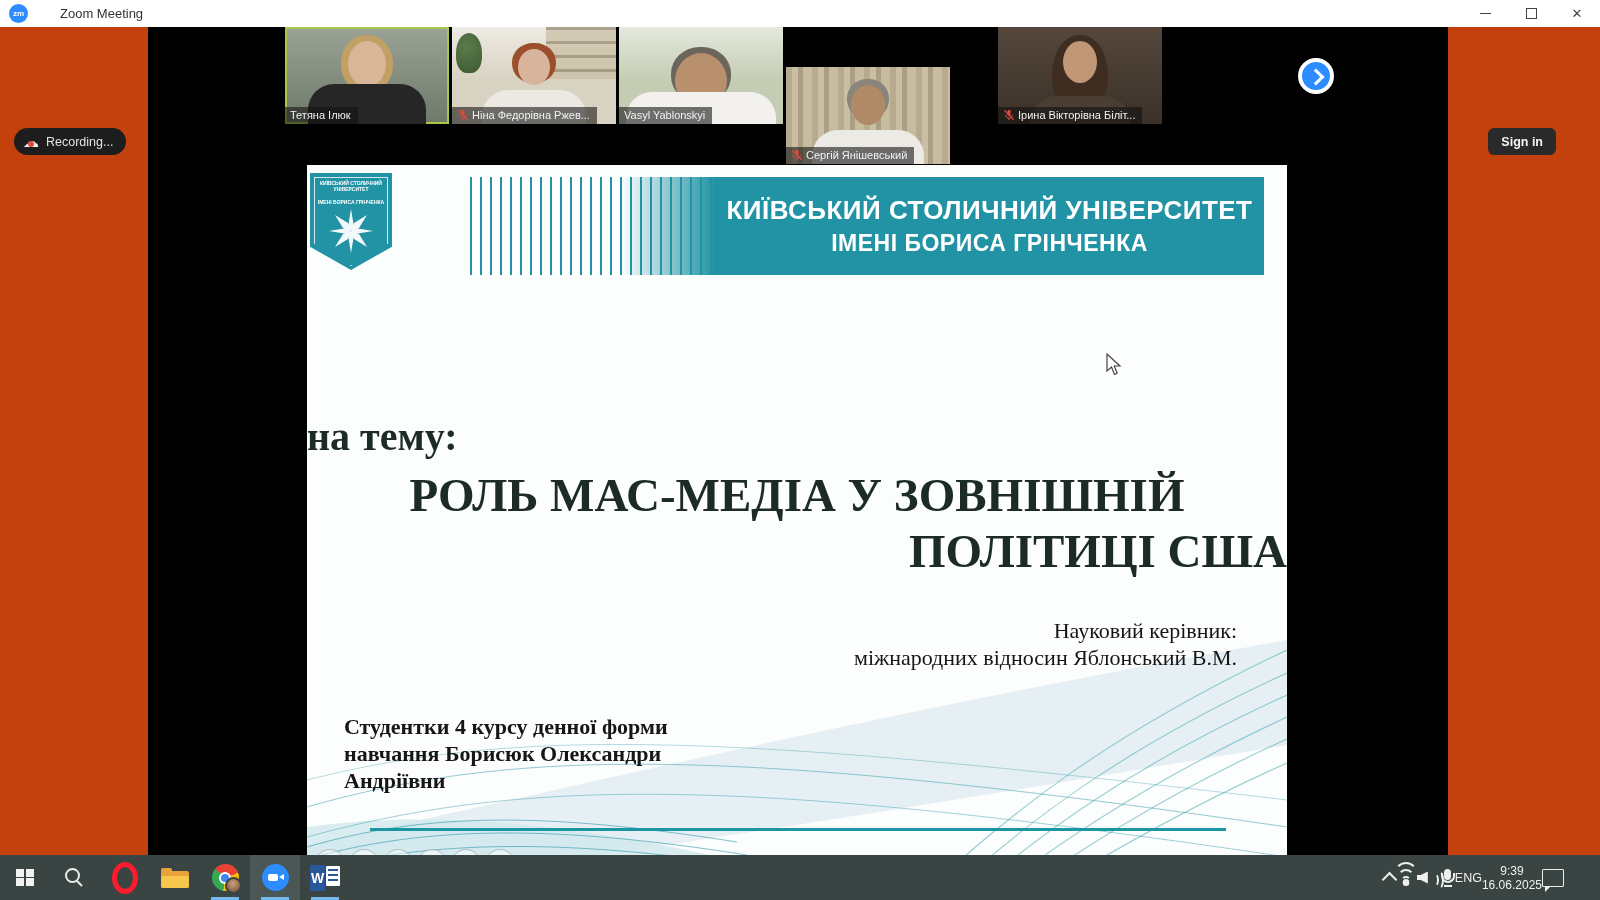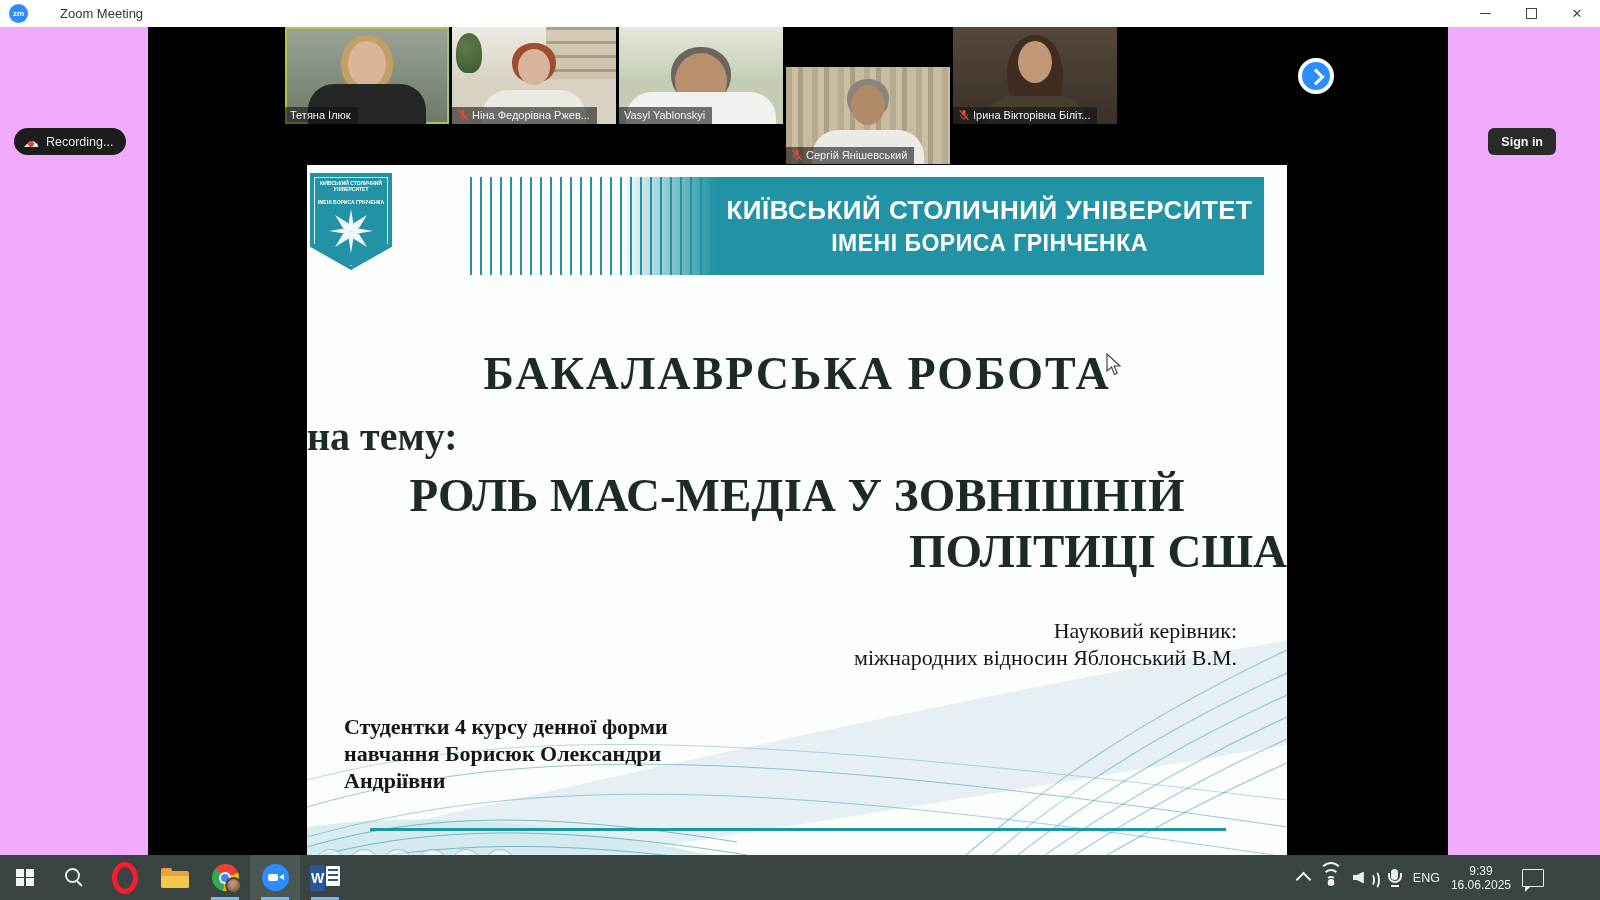--- a/index.html
+++ b/index.html
@@ -13,21 +13,21 @@
             display:flex;align-items:center;justify-content:center;}
   .tb-title{position:absolute;left:40px;top:0;height:20px;line-height:27px;font-size:13px;color:#333;margin-left:20px;}
   .win-btns{position:absolute;right:0;top:0;height:27px;display:flex;}
   .win-btn{width:46px;height:27px;display:flex;align-items:center;justify-content:center;}
   .g-min{width:11px;border-bottom:1.6px solid #444;}
   .g-restore{position:relative;width:9px;height:9px;border:1.4px solid #444;background:#fff;}
   .g-restore:before{content:"";position:absolute;left:2px;top:-4px;width:9px;height:9px;border:1.4px solid #444;z-index:-1;}
   .g-close{font-size:13px;color:#444;line-height:1;}
 
   
-  .content{position:absolute;left:0;top:27px;width:1600px;height:828px;background:#f0abfc;}
+  .content{position:absolute;left:0;top:27px;width:1600px;height:828px;background:#c2410c;}
   .shared{position:absolute;left:148px;top:0;width:1300px;height:828px;background:#000;}
 
   
   .strip{position:absolute;left:285px;top:0;display:flex;gap:3px;z-index:6;}
   .tile{position:relative;width:164px;height:97px;overflow:hidden;background:#555;}
   .tile.active{box-shadow:inset 0 0 0 2px #a6c846;}
   .head{position:absolute;left:50%;transform:translateX(-50%);border-radius:50%;}
   .hair{position:absolute;left:50%;transform:translateX(-50%);border-radius:48%;}
   .torso{position:absolute;left:50%;transform:translateX(-50%);border-radius:26px 26px 0 0;}
   .name-tag{position:absolute;left:0;bottom:0;display:flex;align-items:center;gap:3px;
@@ -54,21 +54,21 @@
   .t3 .head{top:14px;width:36px;height:44px;background:#cfa58d;}
   .t3 .torso{bottom:-8px;width:110px;height:40px;background:#221c1c;}
   .t4{background:#c4cdb4;}
   .t4 .hair{top:20px;width:60px;height:56px;background:#6b655c;}
   .t4 .head{top:26px;width:52px;height:56px;background:#b9906d;}
   .t4 .torso{bottom:-10px;width:150px;height:42px;background:#f2f1ee;}
   .t5{background:#cfc5ab;margin-top:40px;}
   .t5 .hair{top:12px;width:42px;height:40px;background:#8a857c;}
   .t5 .head{top:18px;width:34px;height:40px;background:#b08a66;}
   .t5 .torso{bottom:-8px;width:112px;height:42px;background:#eceae4;}
-  .t6{background:linear-gradient(180deg,#55473c,#3a3128);}
+  .t6{background:linear-gradient(180deg,#55473c,#3a3128);margin-left:45px;}
   .t6 .hair{top:8px;width:56px;height:82px;background:#3f2d22;}
   .t6 .head{top:14px;width:34px;height:42px;background:#c09878;}
   .t6 .torso{bottom:-8px;width:100px;height:36px;background:#4a3e33;}
 
   .next-btn{position:absolute;left:1298px;top:31px;width:28px;height:28px;border-radius:50%;
             background:#2d8cff;border:4px solid #fff;z-index:7;}
   .next-chevron{position:absolute;left:8px;top:9px;width:9px;height:9px;
             border-top:3px solid #fff;border-right:3px solid #fff;transform:rotate(45deg);}
 
   
@@ -143,21 +143,21 @@
   .i-zoom{position:relative;width:27px;height:27px;border-radius:50%;background:#2d8cff;}
   .i-zoom .cam{position:absolute;left:6px;top:10px;width:10px;height:7px;background:#fff;border-radius:2px;}
   .i-zoom .cone{position:absolute;left:17px;top:10px;width:0;height:0;border-right:5px solid #fff;
         border-top:3.5px solid transparent;border-bottom:3.5px solid transparent;}
   .i-word{position:relative;width:30px;height:26px;}
   .i-word .page{position:absolute;right:0;top:1px;width:14px;height:20px;background:#fff;border-radius:1px;}
   .i-word .page i{display:block;height:2px;background:#2b579a;margin:3px 2px 0 2px;}
   .i-word .wbox{position:absolute;left:0;top:0;width:15px;height:26px;background:#2b579a;color:#fff;
         font-weight:bold;font-size:14px;display:flex;align-items:center;justify-content:center;}
 
-  .tray{position:absolute;right:0;top:0;height:45px;display:flex;align-items:center;gap:11px;padding-right:56px;color:#f0f0f0;}
+  .tray{position:absolute;right:0;top:0;height:45px;display:flex;align-items:center;padding-right:36px;color:#f0f0f0;}
   .chev-up{width:9px;height:9px;border-left:2px solid #eee;border-top:2px solid #eee;transform:rotate(45deg);margin-top:4px;}
   .i-wifi{position:relative;width:22px;height:16px;}
   .i-wifi span{position:absolute;left:50%;bottom:0;transform:translateX(-50%);border:2px solid transparent;
         border-top-color:#eee;border-radius:50%;}
   .w1{width:20px;height:20px;}
   .w2{width:13px;height:13px;}
   .w3{width:6px;height:6px;}
   .i-wifi .dot{position:absolute;left:50%;bottom:0;transform:translateX(-50%);width:3px;height:3px;border-radius:50%;background:#eee;}
   .i-vol{position:relative;width:24px;height:16px;}
   .i-vol .body{position:absolute;left:0;top:2px;width:11px;height:12px;background:#eee;
@@ -331,21 +331,20 @@
 
       <div class="banner">
         <div class="banner-stripes"></div>
         <div class="banner-fade"></div>
         <div class="banner-text">
           <div class="banner-l1">КИЇВСЬКИЙ СТОЛИЧНИЙ УНІВЕРСИТЕТ</div>
           <div class="banner-l2">ІМЕНІ БОРИСА ГРІНЧЕНКА</div>
         </div>
       </div>
 
-      <div class="s-title">БАКАЛАВРСЬКА РОБОТА</div>
       <div class="s-sub">на тему:</div>
       <div class="s-topic1">РОЛЬ МАС-МЕДІА У ЗОВНІШНІЙ</div>
       <div class="s-topic2">ПОЛІТИЦІ США</div>
 
       <div class="s-superv">
         <div>Науковий керівник:</div>
         <div>міжнародних відносин Яблонський В.М.</div>
       </div>
 
       <div class="s-student">

